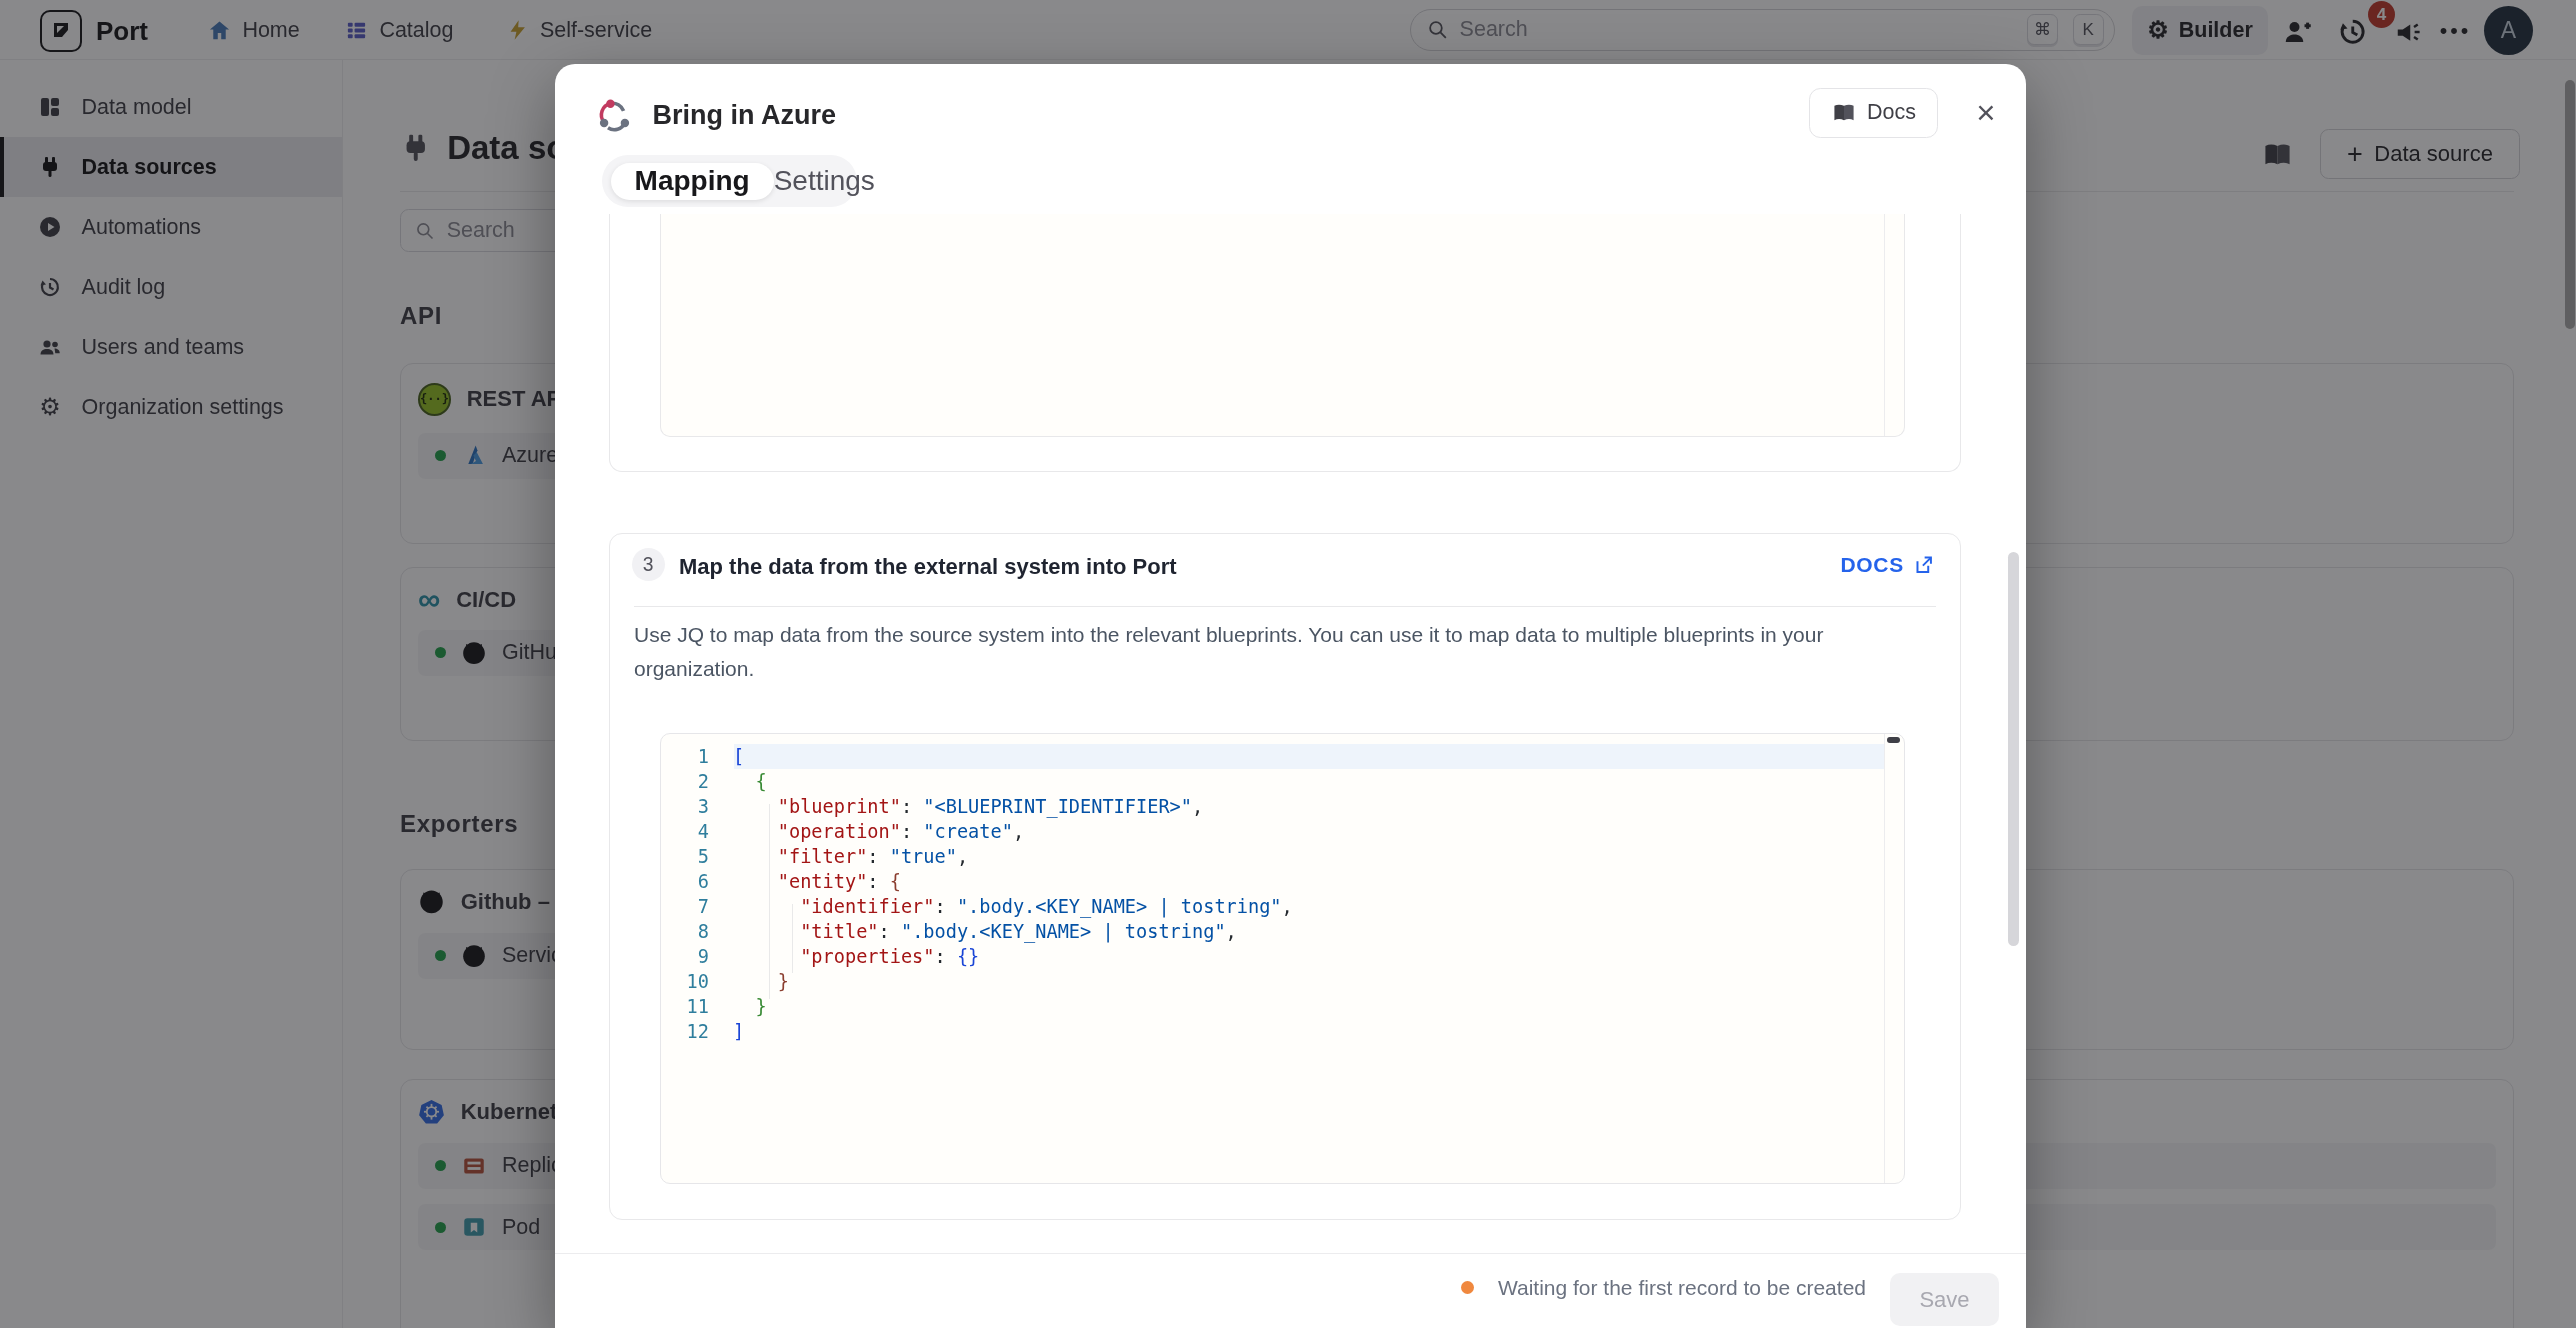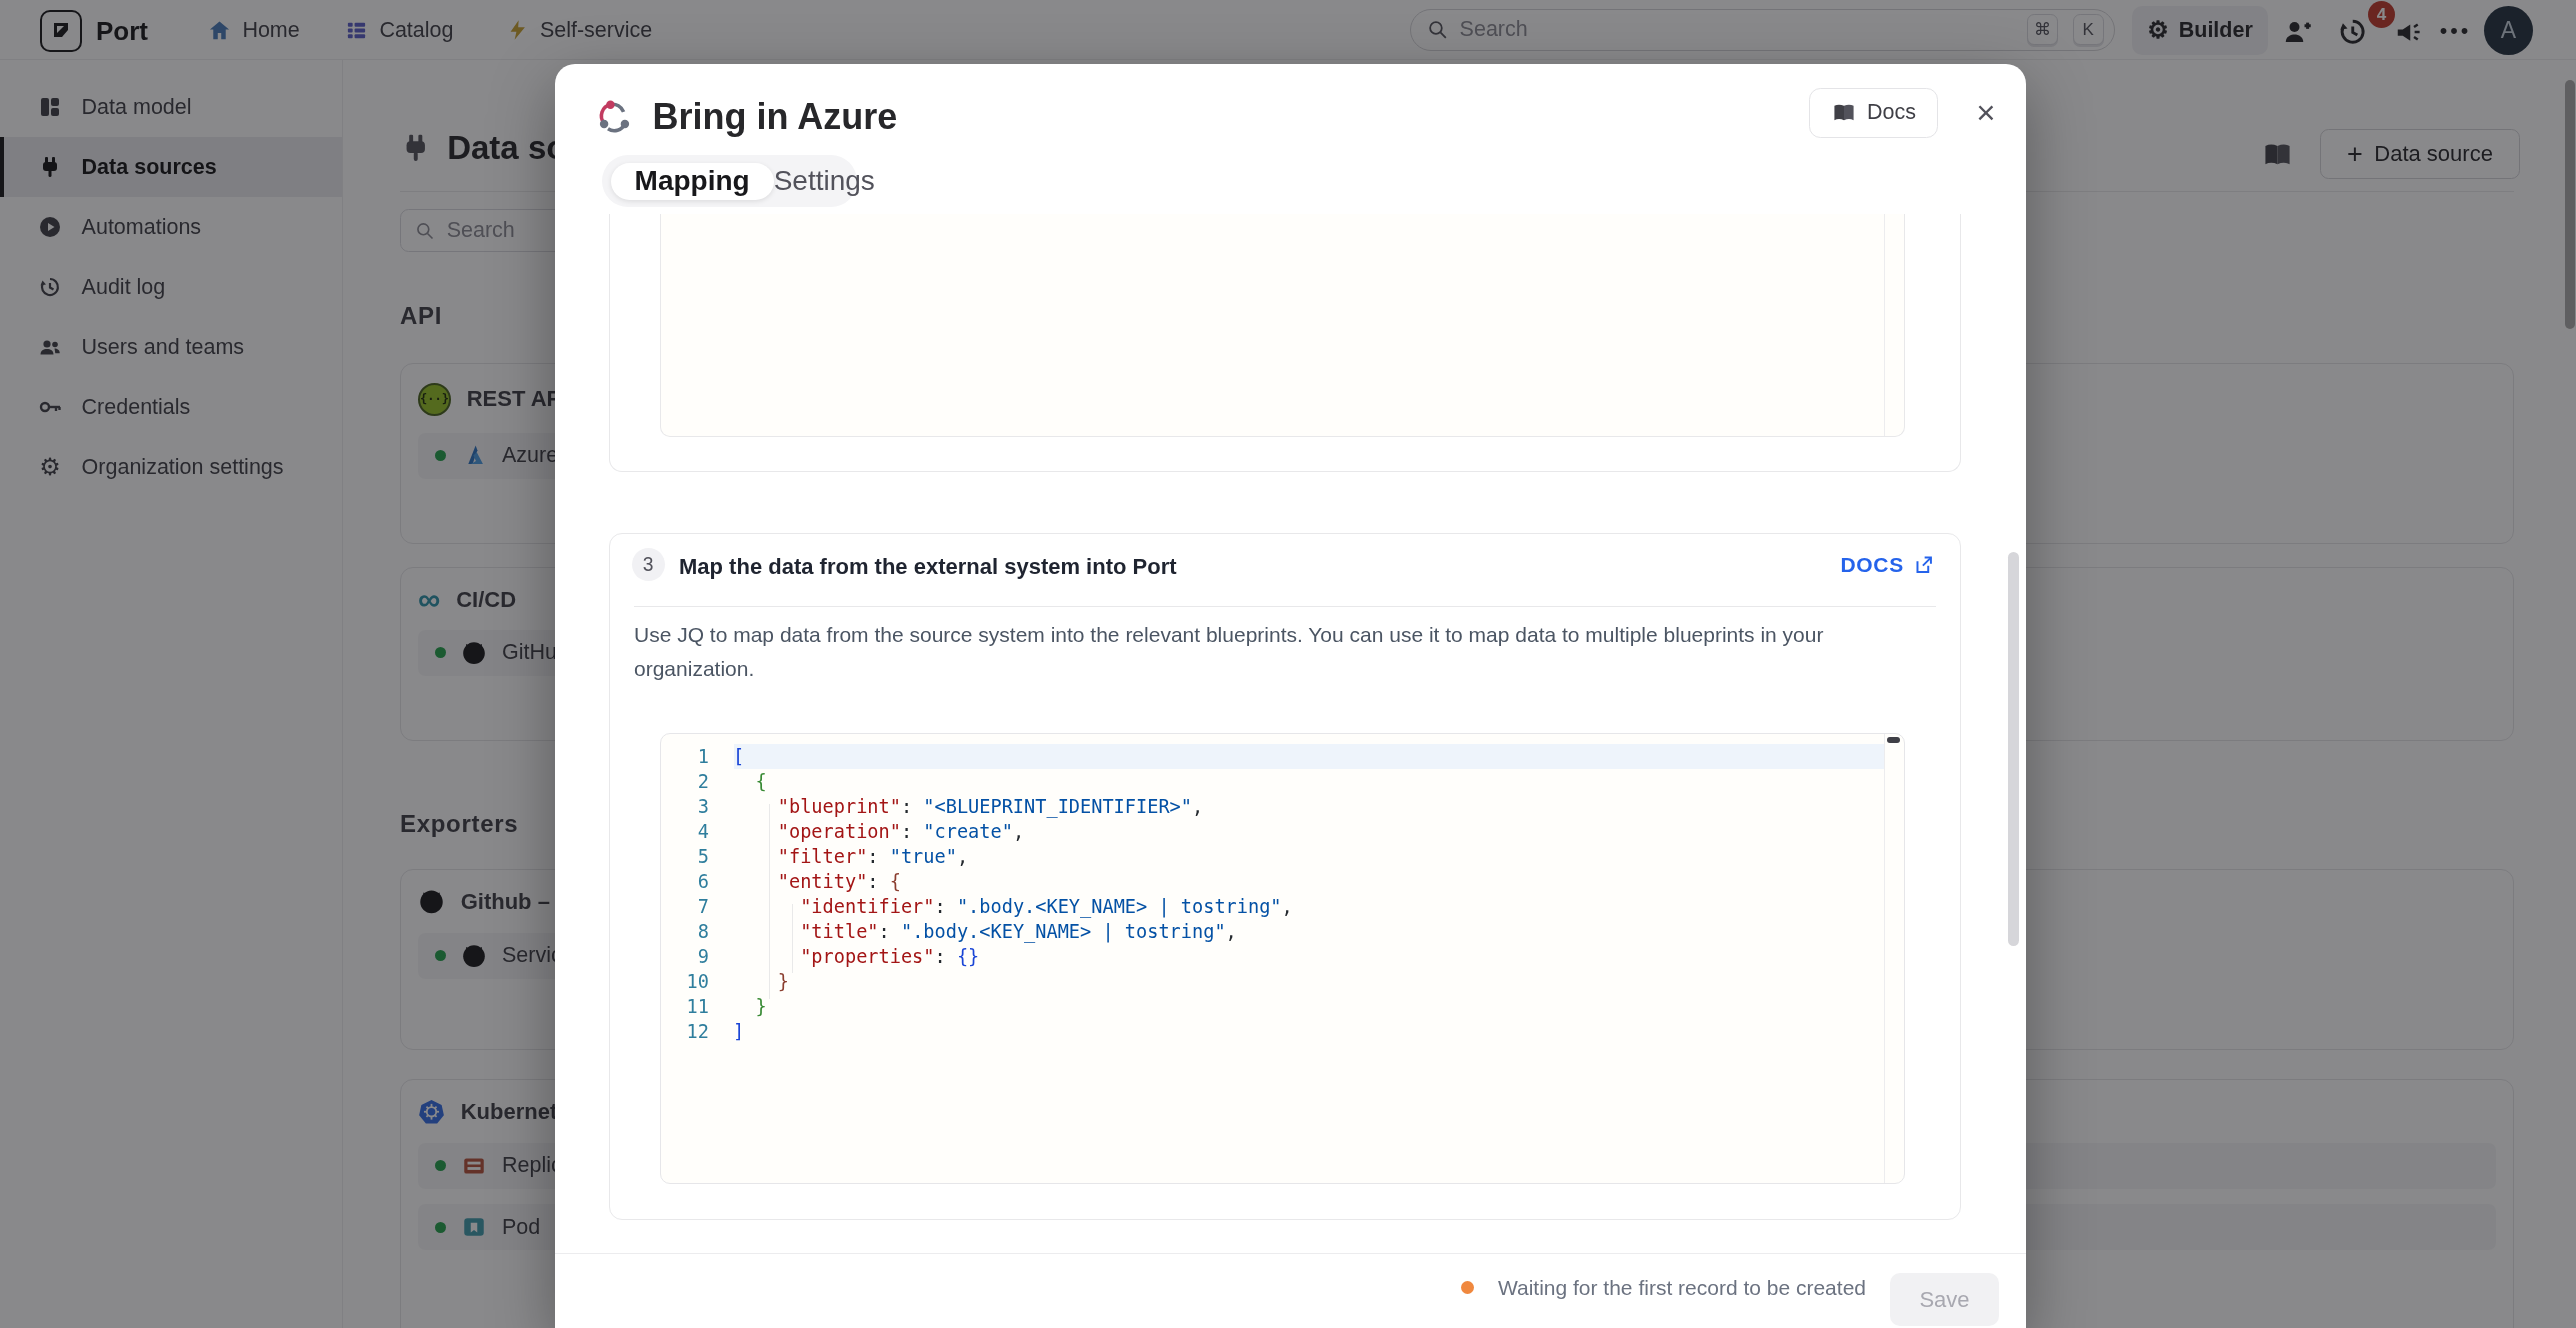--- a/index.html
+++ b/index.html
@@ -54,21 +54,21 @@
   .circle-api { width:33px; height:33px; border-radius:50%; background:#95c025; border:2.1px solid #47611c; color:#1d2a08; font-size:12px; font-weight:bold; display:flex; align-items:center; justify-content:center; font-family:"DejaVu Sans Mono", monospace; }
   .inf { font-size:31.5px; font-weight:bold; color:#2d93a8; line-height:0.8; }
 
   
   .overlay { position:absolute; inset:0; background:rgba(20,20,24,0.5); z-index:40; }
   .page-scroll-thumb { position:absolute; left:2565px; top:80px; width:10px; height:249px; border-radius:5px; background:rgba(0,0,0,0.30); z-index:45; }
 
   
   .modal { position:absolute; left:555px; top:64px; width:1471px; height:1264px; background:#fff; border-radius:20px 20px 0 0; box-shadow:0 21.5px 64px rgba(0,0,0,0.35); z-index:50; overflow:hidden; }
   .m-title-row { position:absolute; left:40px; top:31.5px; display:flex; align-items:center; gap:18.6px; }
-  .m-title { font-size:36px; font-weight:600; color:#27272a; }
+  .m-title { font-size:27px; font-weight:600; color:#27272a; }
   .docs-btn { position:absolute; left:1254px; top:23.6px; width:129px; height:50px; border:1.4px solid #e4e4e7; border-radius:11.4px; display:flex; align-items:center; justify-content:center; gap:10px; font-size:21.5px; color:#3f3f46; cursor:pointer; background:#fff; }
   .m-close { position:absolute; left:1411px; top:29px; width:40px; height:40px; display:flex; align-items:center; justify-content:center; font-size:33px; color:#52525b; cursor:pointer; }
   .tabbar { position:absolute; left:47px; top:91px; width:255px; height:52px; background:#f4f4f6; border-radius:26px; display:flex; align-items:center; padding:0 8.6px; }
   .tab { font-size:28px; color:#52525b; cursor:pointer; display:flex; align-items:center; justify-content:center; }
   .tab.active { background:#fff; border-radius:20px; height:37px; padding:0 24px; color:#18181b; font-weight:600; box-shadow:0 1.4px 5.7px rgba(0,0,0,0.10); }
   .tab.plain { flex:1; }
 
   .partial-card { position:absolute; left:54px; top:150px; width:1352px; height:258px; border:1.4px solid #e8e8ea; border-top:none; border-radius:0 0 13px 13px; }
   .partial-editor { position:absolute; left:50px; top:0; width:1245px; height:223px; border:1.4px solid #e8e8ea; border-top:none; border-radius:0 0 10px 10px; background:#fffefb; }
   .ed-track { position:absolute; right:18.6px; top:0; bottom:0; width:1.4px; background:#ececee; }
@@ -238,31 +238,20 @@
         <svg width="26" height="24" viewBox="0 0 24 24">
             <g fill="#3f3f46">
               <circle cx="9" cy="9" r="3.6"></circle>
               <path d="M2.5 19.5 c0-3.6 3-5.4 6.5-5.4 s6.5 1.8 6.5 5.4 Z"></path>
               <circle cx="17" cy="9.5" r="2.8"></circle>
               <path d="M16.5 13.6 c3 0 5.2 1.6 5.2 4.6 h-4.4"></path>
             </g>
           </svg>
       </span>
       <span>Users and teams</span>
-    </div>
-    <div class="side-item">
-      <span class="sicon">
-        <svg width="26" height="24" viewBox="0 0 24 24">
-            <circle cx="7" cy="12" r="4" fill="none" stroke="#3f3f46" stroke-width="2.4"></circle>
-            <line x1="11" y1="12" x2="22" y2="12" stroke="#3f3f46" stroke-width="2.4"></line>
-            <line x1="18" y1="12" x2="18" y2="16" stroke="#3f3f46" stroke-width="2.4"></line>
-            <line x1="21.5" y1="12" x2="21.5" y2="15" stroke="#3f3f46" stroke-width="2.4"></line>
-          </svg>
-      </span>
-      <span>Credentials</span>
     </div>
     <div class="side-item">
       <span class="sicon gear-glyph" style="color:#3f3f46;">⚙</span>
       <span>Organization settings</span>
     </div>
   </div>
 
   <div class="main">
     <div class="page-header">
       <svg width="31.5" height="31.5" viewBox="0 0 24 24">

